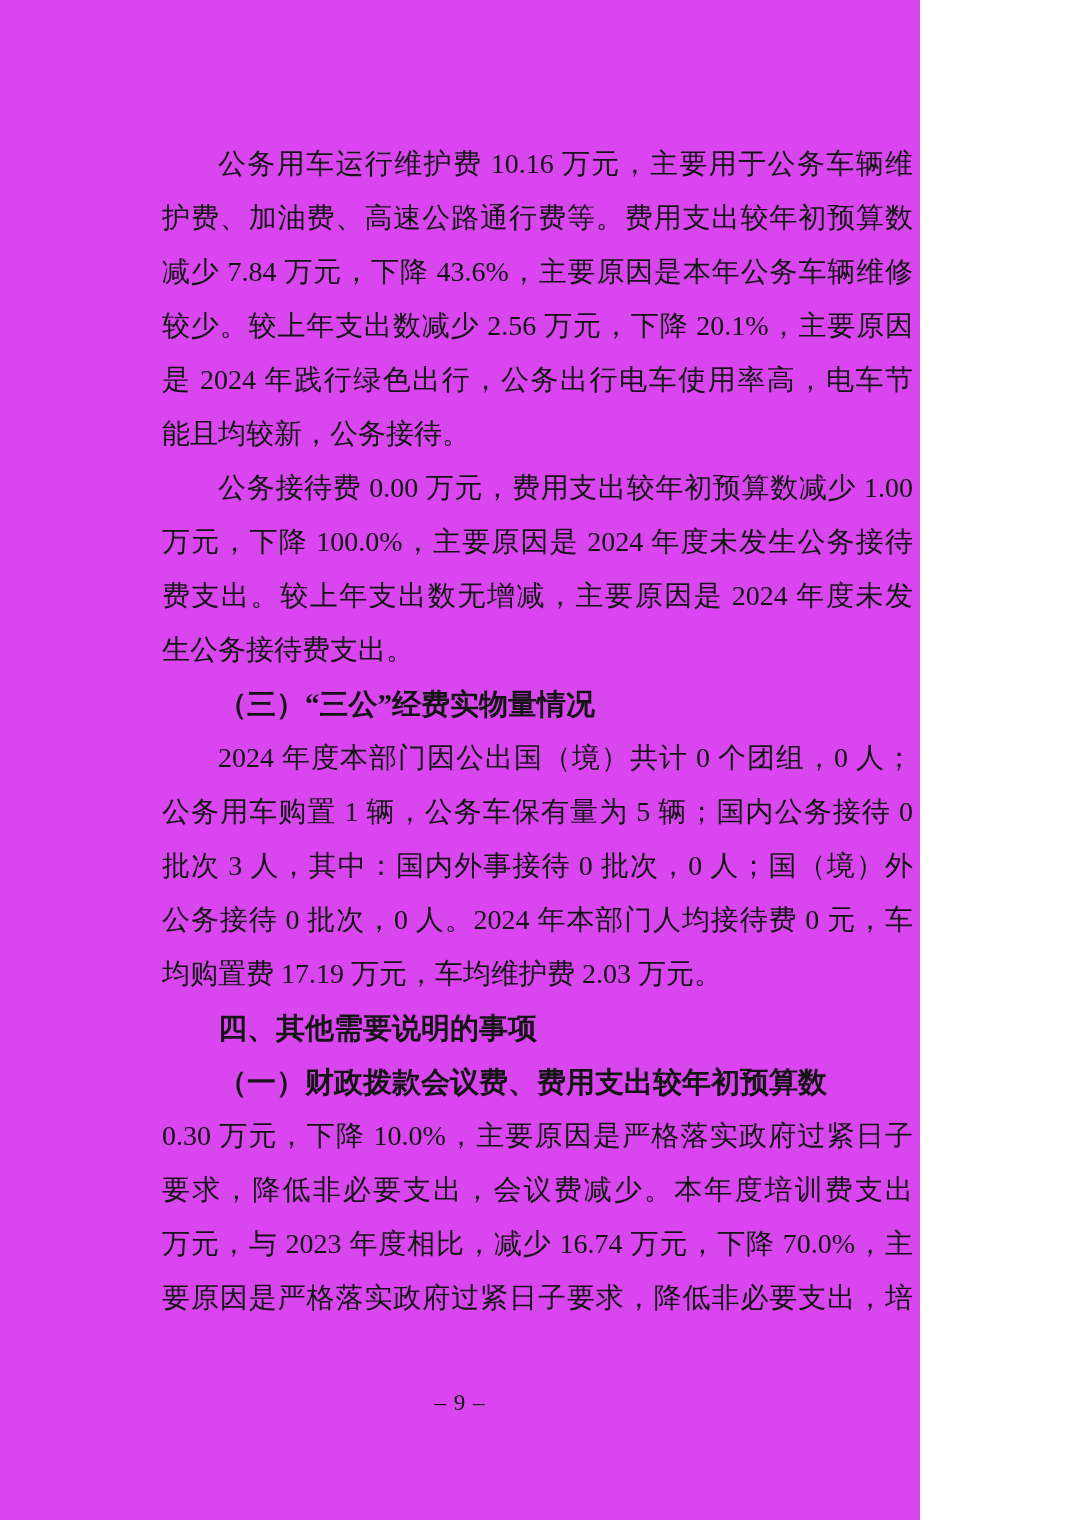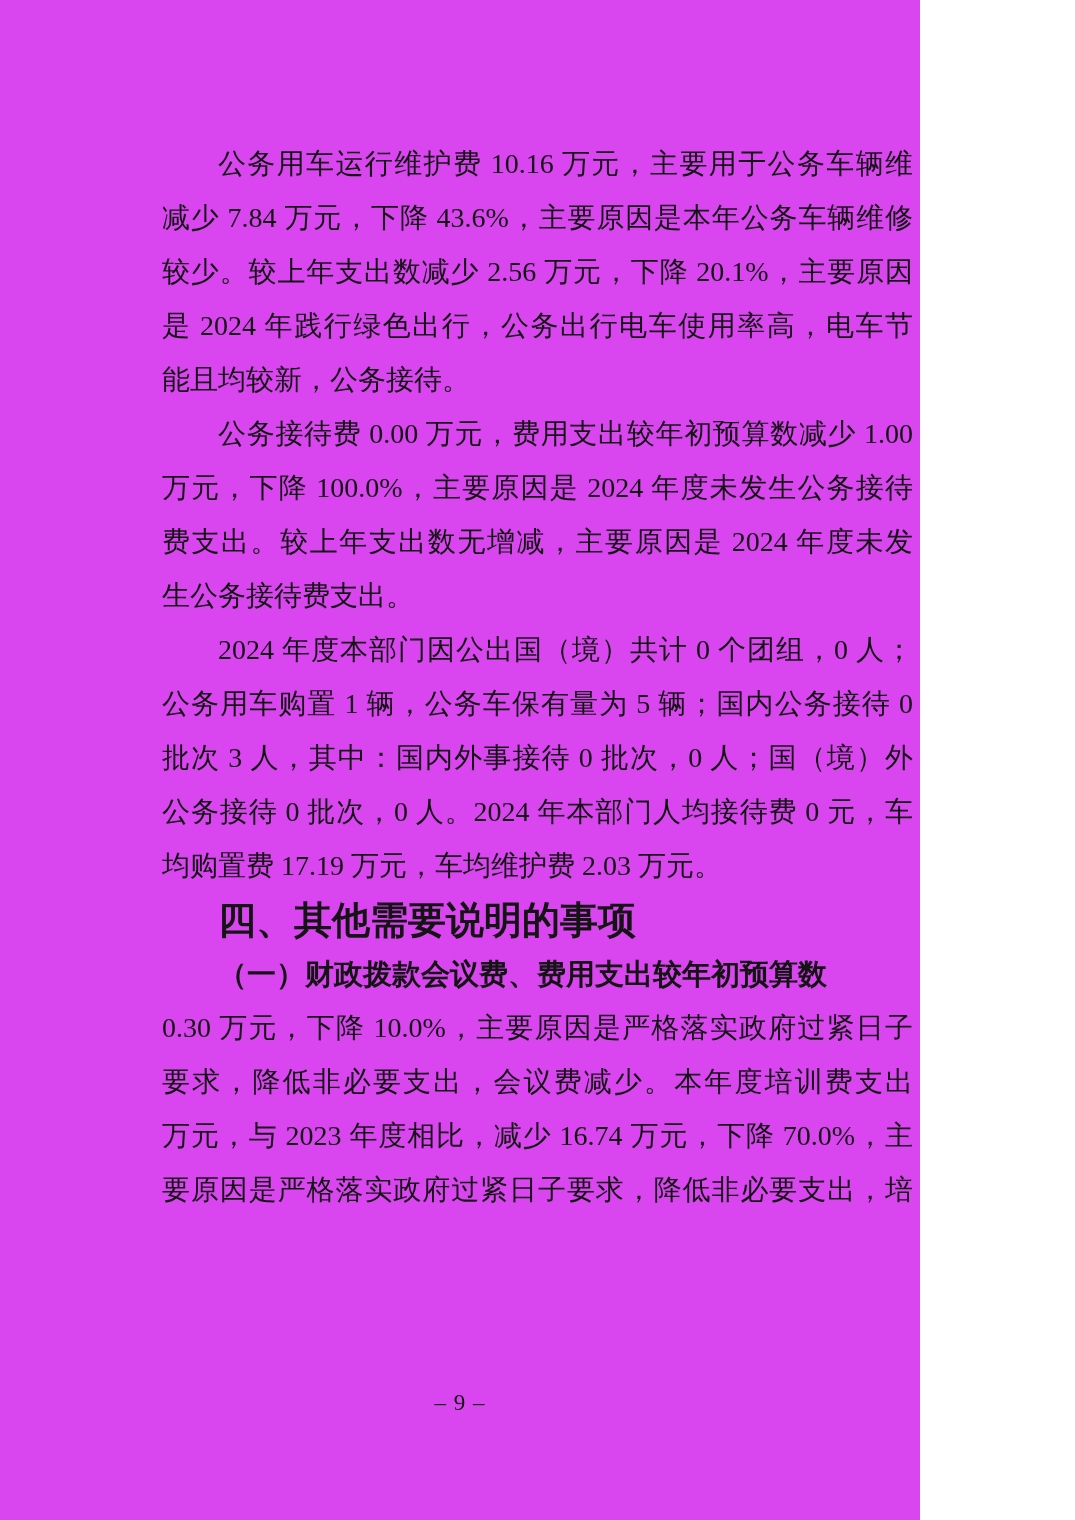--- a/index.html
+++ b/index.html
@@ -36,47 +36,49 @@
   .ind {
     text-indent: 56px;
   }
   .h-kai {
     font-weight: bold;
     font-size: 29px;
   }
   .h-hei {
     font-weight: bold;
     font-family: "Liberation Sans", "DejaVu Sans", sans-serif;
-    font-size: 38px;
+    font-size: 29px;
   }
   .pagenum {
     position: absolute;
     left: 0;
     right: 0;
     top: 1390px;
     text-align: center;
     font-size: 23px;
     letter-spacing: 1px;
     color: #141414;
   }
 </style>
 </head>
 <body>
 
 <div class="page">
   <main class="content">
     <div class="ln ind j">公务用车运行维护费 10.16 万元，主要用于公务车辆维</div>
+    <div class="ln j">护费、加油费、高速公路通行费等。费用支出较年初预算数</div>
     <div class="ln j">减少 7.84 万元，下降 43.6%，主要原因是本年公务车辆维修</div>
     <div class="ln j">较少。较上年支出数减少 2.56 万元，下降 20.1%，主要原因</div>
     <div class="ln j">是 2024 年践行绿色出行，公务出行电车使用率高，电车节</div>
     <div class="ln">能且均较新，公务接待。</div>
     <div class="ln ind j">公务接待费 0.00 万元，费用支出较年初预算数减少 1.00</div>
     <div class="ln j">万元，下降 100.0%，主要原因是 2024 年度未发生公务接待</div>
     <div class="ln j">费支出。较上年支出数无增减，主要原因是 2024 年度未发</div>
     <div class="ln">生公务接待费支出。</div>
+    <div class="ln ind h-kai">（三）“三公”经费实物量情况</div>
     <div class="ln ind j">2024 年度本部门因公出国（境）共计 0 个团组，0 人；</div>
     <div class="ln j">公务用车购置 1 辆，公务车保有量为 5 辆；国内公务接待 0</div>
     <div class="ln j">批次 3 人，其中：国内外事接待 0 批次，0 人；国（境）外</div>
     <div class="ln j">公务接待 0 批次，0 人。2024 年本部门人均接待费 0 元，车</div>
     <div class="ln">均购置费 17.19 万元，车均维护费 2.03 万元。</div>
     <div class="ln ind h-hei">四、其他需要说明的事项</div>
     <div class="ln ind h-kai">（一）财政拨款会议费、费用支出较年初预算数</div>
     <div class="ln j">0.30 万元，下降 10.0%，主要原因是严格落实政府过紧日子</div>
     <div class="ln j">要求，降低非必要支出，会议费减少。本年度培训费支出 4.74</div>
     <div class="ln j">万元，与 2023 年度相比，减少 16.74 万元，下降 70.0%，主</div>

